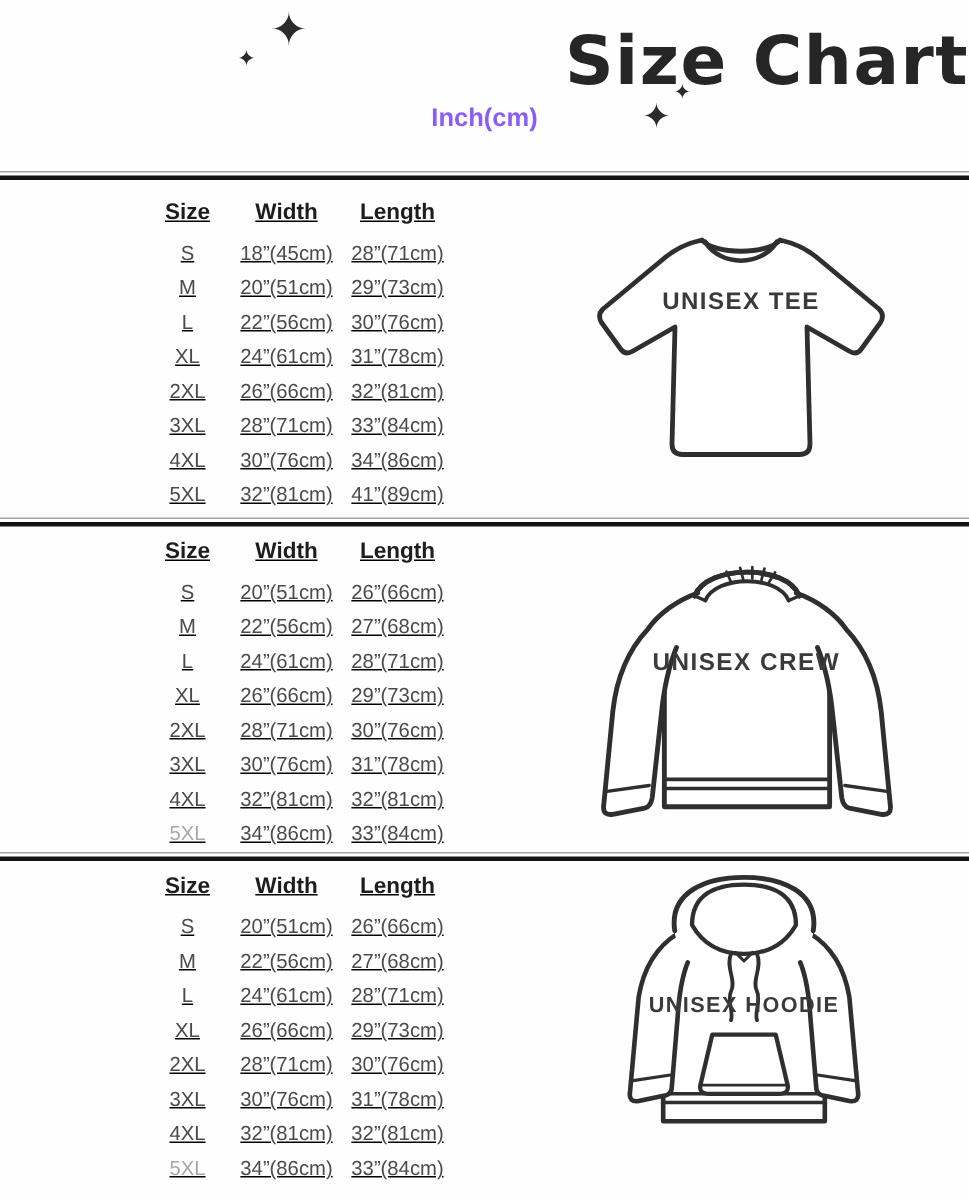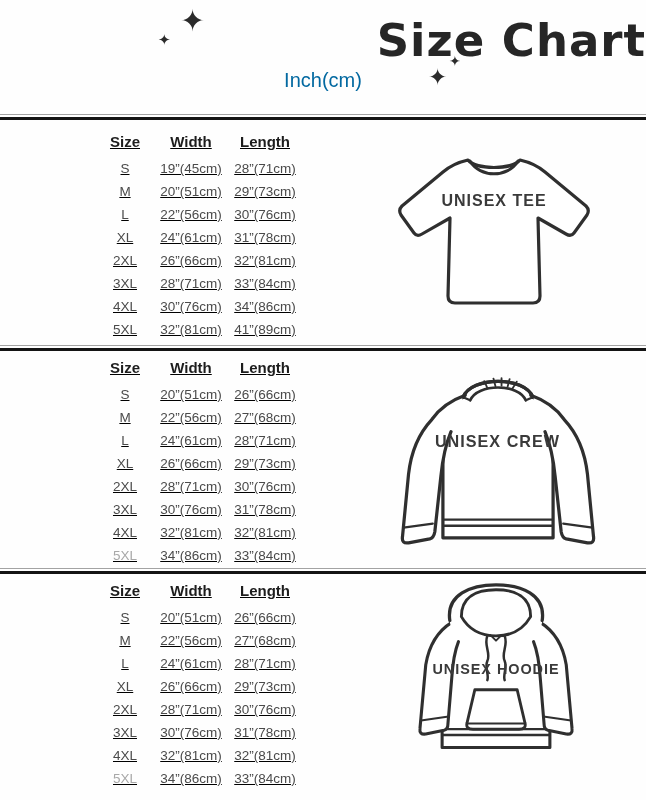--- a/index.html
+++ b/index.html
@@ -3,21 +3,21 @@
 <meta charset="utf-8">
 <style>
   html,body{margin:0;padding:0;background:#ffffff;}
   .page{position:relative;width:646px;height:800px;background:#fefefe;overflow:hidden;
         font-family:"Liberation Sans",sans-serif;}
   
   .header{position:absolute;left:0;top:0;width:646px;height:114px;}
   .title{margin:0;padding-top:14px;text-align:right;
          font-family:"DejaVu Sans",sans-serif;font-weight:800;font-size:45px;
          letter-spacing:1px;color:#262626;}
-  .units{margin-top:2px;text-align:center;font-weight:400;font-size:20px;color:#0369a1;}
+  .units{margin-top:2px;text-align:center;font-weight:700;font-size:17px;color:#8b5cf6;}
   .sp{position:absolute;color:#2b2b2b;line-height:1;}
   .sp1{left:180px;top:6px;font-size:30px;}
   .sp2{left:158px;top:32px;font-size:15px;}
   .sp3{left:449px;top:54px;font-size:14px;}
   .sp4{left:428px;top:66px;font-size:23px;}
   
   .divider{position:absolute;left:0;width:646px;height:2px;background:#fff;
            border-top:1px solid #a3a3a3;border-bottom:3px solid #141414;}
   .d1{top:114px;} .d2{top:345px;} .d3{top:568px;}
   
@@ -54,21 +54,21 @@
   <div class="divider d3"></div>
 
   <div class="sizetable t1">
     <div class="thead">
       <div class="th">Size</div>
       <div class="th">Width</div>
       <div class="th">Length</div>
     </div>
     <div class="tr">
         <div class="td">S</div>
-        <div class="td">19”(45cm)</div>
+        <div class="td">18”(45cm)</div>
         <div class="td">28”(71cm)</div>
       </div>
     <div class="tr">
         <div class="td">M</div>
         <div class="td">20”(51cm)</div>
         <div class="td">29”(73cm)</div>
       </div>
     <div class="tr">
         <div class="td">L</div>
         <div class="td">22”(56cm)</div>

